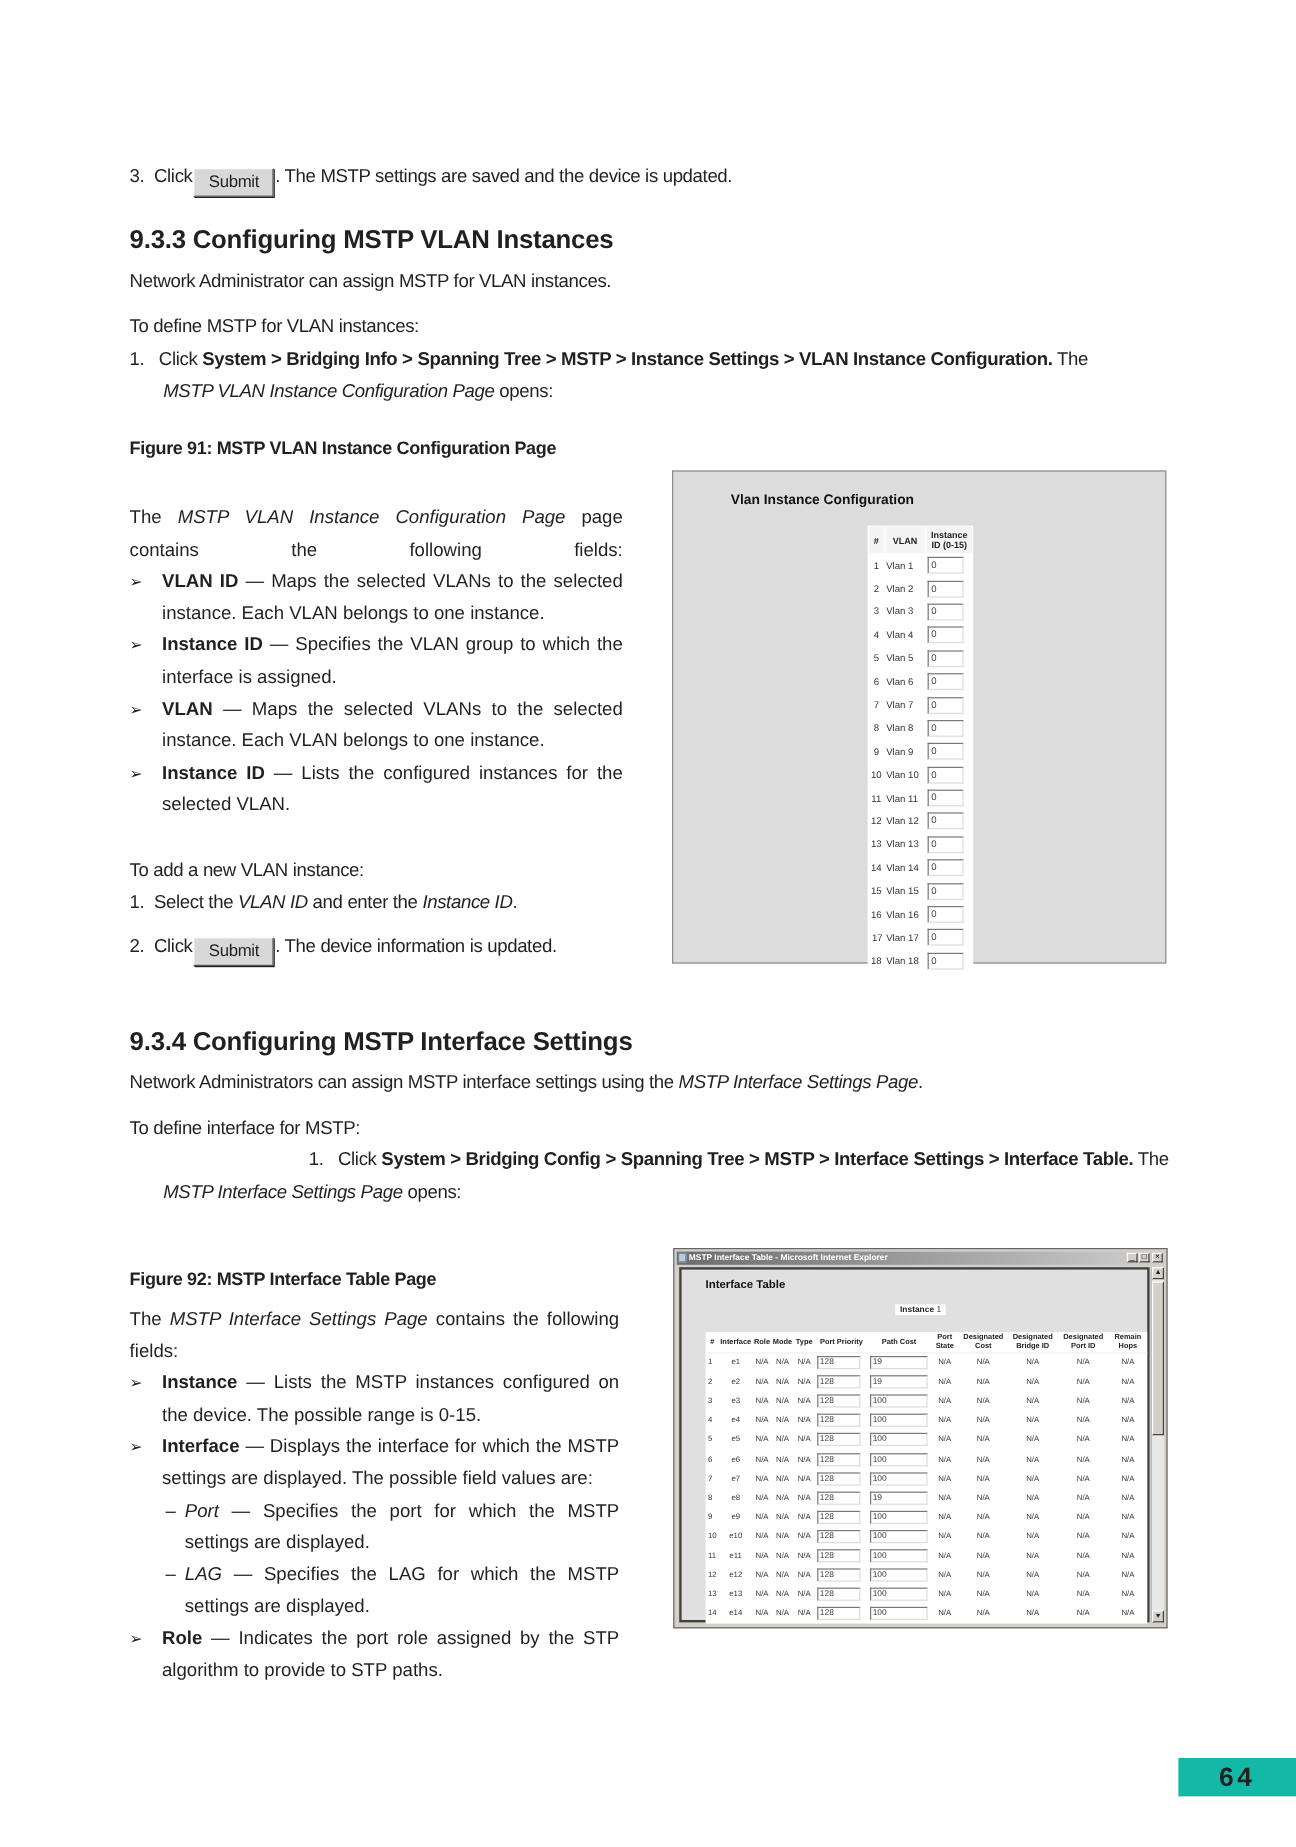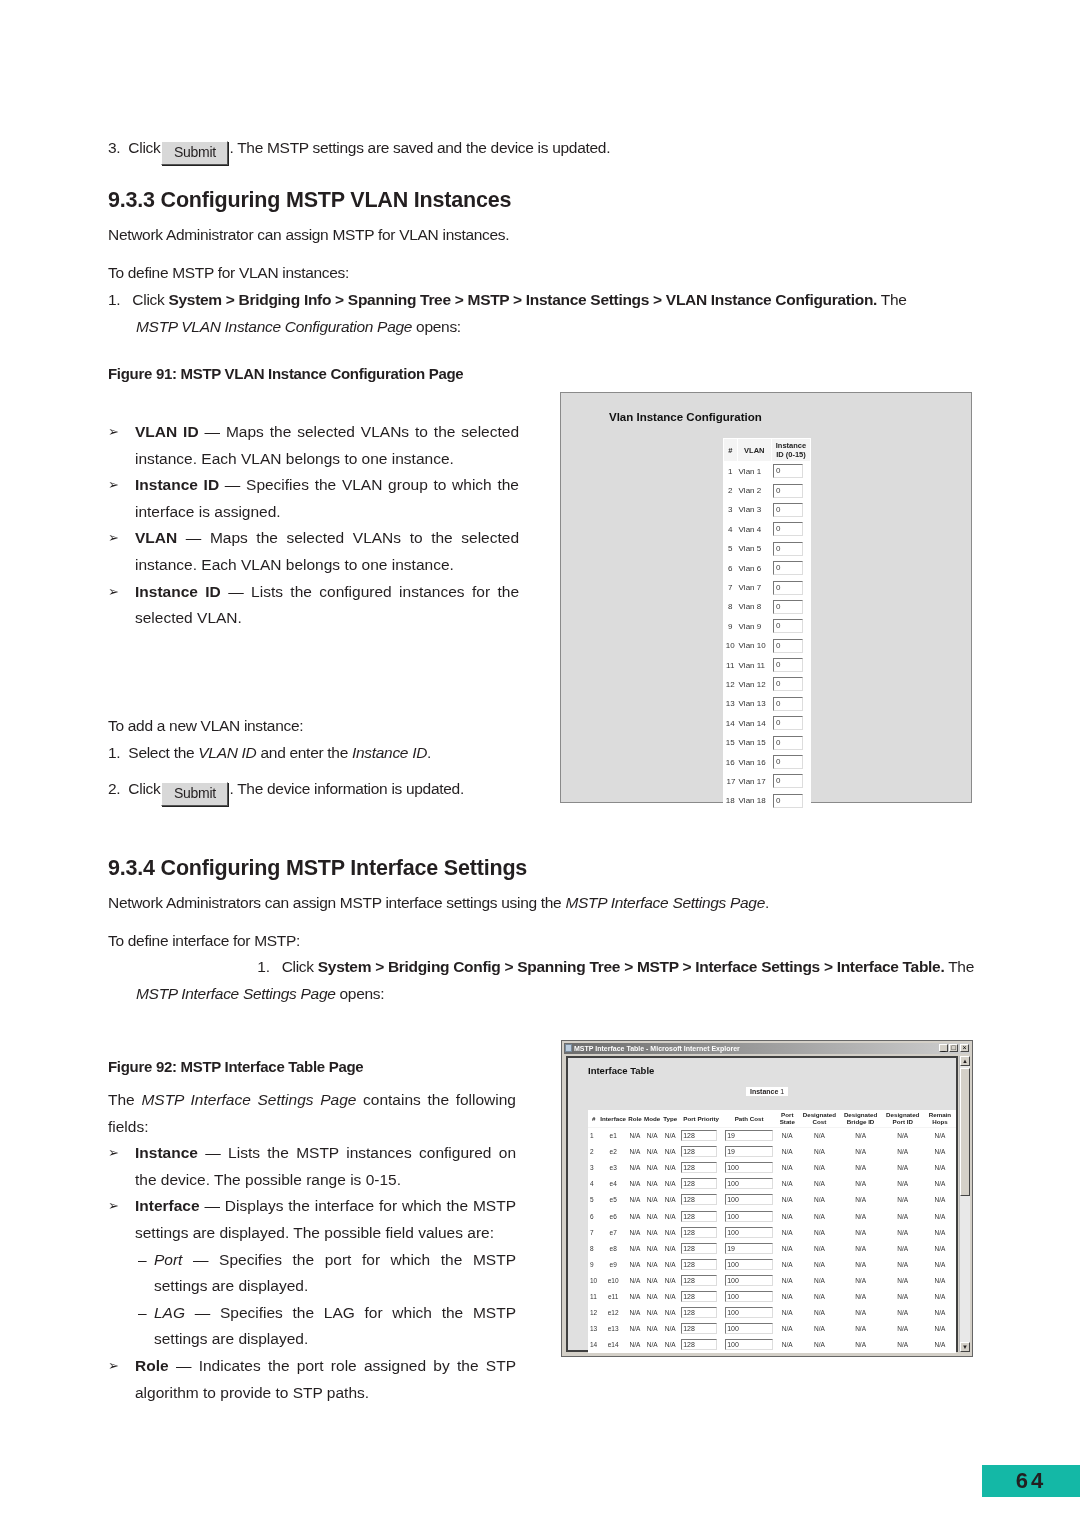--- a/index.html
+++ b/index.html
@@ -65,20 +65,25 @@
   </div>
   <div style="margin-left:28px; margin-top:7px;">
     <i>MSTP VLAN Instance Configuration Page</i>
     <span>opens:</span>
   </div>
 </div>
 
 <div class="abs fig-cap" style="left:108px; top:351px;margin-top:14px;">Figure 91: MSTP VLAN Instance Configuration Page</div>
 
 <div class="abs" style="left:108px; top:419px; width:411px;">
+  <div class="just">
+    <span>The</span>
+    <i>MSTP VLAN Instance Configuration Page</i>
+    <span>page contains the following fields:</span>
+  </div>
   <div id="vlan-fields">
       <div class="just just-last" style="position:relative; padding-left:27px;"><span class="bullet">➢</span><b>VLAN ID</b> <span>— Maps the selected VLANs to the selected instance. Each VLAN belongs to one instance.</span></div>
       <div class="just just-last" style="position:relative; padding-left:27px;"><span class="bullet">➢</span><b>Instance ID</b> <span>— Specifies the VLAN group to which the interface is assigned.</span></div>
       <div class="just just-last" style="position:relative; padding-left:27px;"><span class="bullet">➢</span><b>VLAN</b> <span>— Maps the selected VLANs to the selected instance. Each VLAN belongs to one instance.</span></div>
       <div class="just just-last" style="position:relative; padding-left:27px;"><span class="bullet">➢</span><b>Instance ID</b> <span>— Lists the configured instances for the selected VLAN.</span></div>
     </div>
 </div>
 
 <div class="abs txt" style="left:108px; top:716px;">To add a new VLAN instance:</div>
 <div class="abs txt" style="left:108px; top:743px;">

